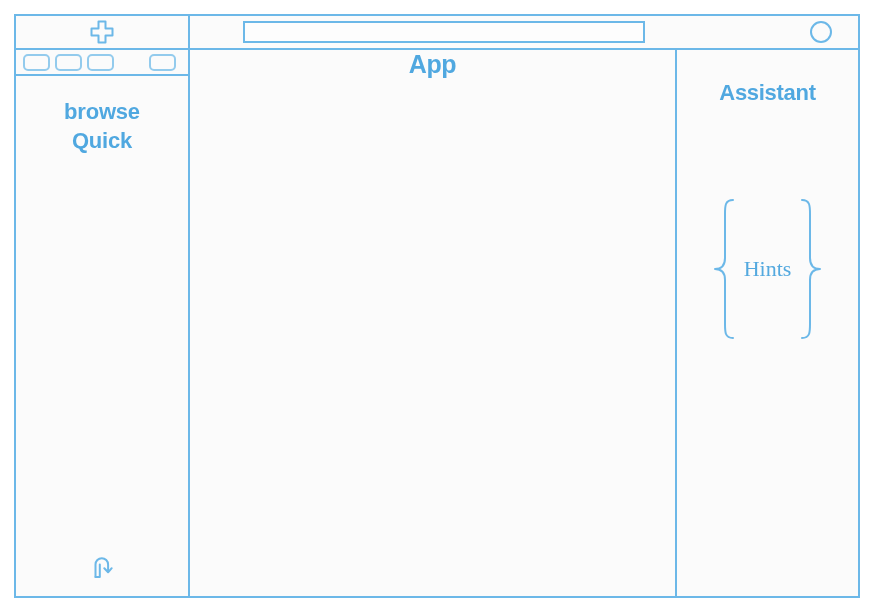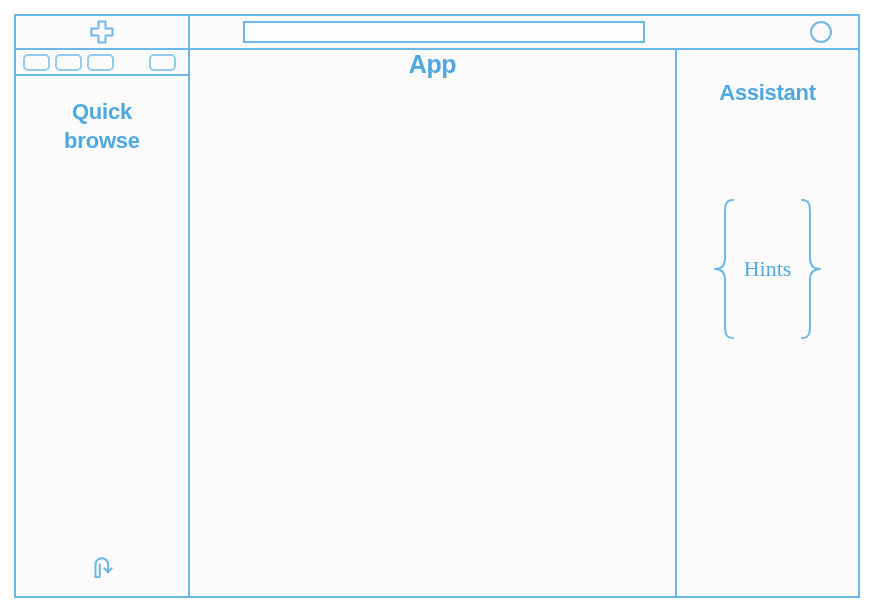--- a/index.html
+++ b/index.html
@@ -234,22 +234,22 @@
 
       <div class="sidebar-tabbar">
         <span class="tab-chip"></span>
         <span class="tab-chip"></span>
         <span class="tab-chip"></span>
         <span class="tabbar-spacer"></span>
         <span class="tab-chip last"></span>
       </div>
 
       <div class="sidebar-title">
+        <div>browse</div>
         <div>Quick</div>
-        <div>browse</div>
       </div>
 
       <div class="sidebar-footer">
         <span>
           <svg width="30" height="30" viewBox="0 0 30 30" aria-hidden="true">
             <path d="M8.5 25 L8.5 12.5 A6.3 6.3 0 0 1 21.1 12.5 L21.1 19.4" fill="none" stroke="#6cb8e8" stroke-width="2" stroke-linecap="round" stroke-linejoin="round"></path>
             <path d="M17.3 16.2 L21.1 20.3 L24.7 16.2" fill="none" stroke="#6cb8e8" stroke-width="2" stroke-linecap="round" stroke-linejoin="round"></path>
             <path d="M8.5 25 L12.8 25 L12.8 12.5" fill="none" stroke="#6cb8e8" stroke-width="2" stroke-linecap="round" stroke-linejoin="round"></path>
           </svg>
         </span>

